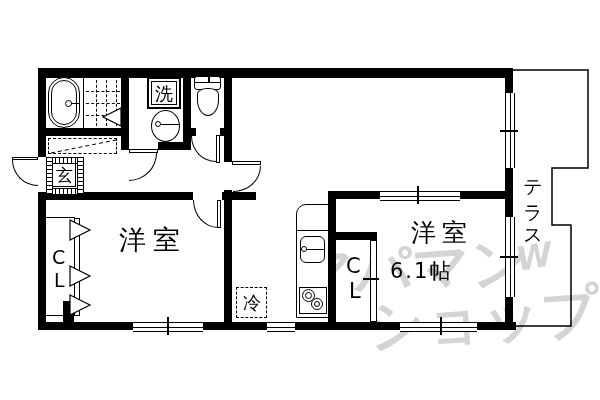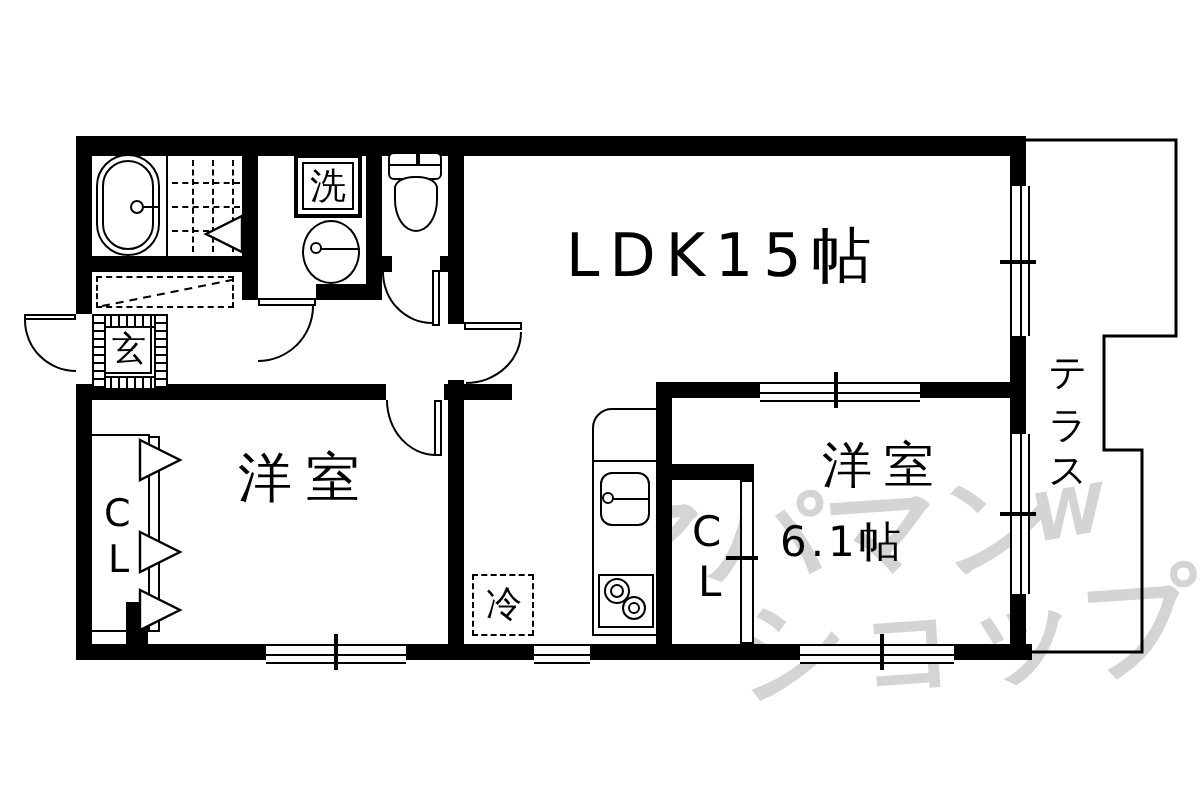--- a/index.html
+++ b/index.html
@@ -160,18 +160,17 @@
   <div class="fthin" style="left:314px;top:301px;width:6px;height:6px;border-radius:50%;"></div>
 
   <div class="dash" style="left:236px;top:287px;width:31px;height:31px;border-width:1.5px;"></div>
   <div class="txt" style="left:243px;top:294px;font-size:18px;">冷</div>
 
   <div class="fthin" style="left:370px;top:240px;width:7px;height:82px;"></div>
   <div class="ln" style="left:363px;top:278px;width:16px;height:1.5px;"></div>
   <div class="txt" style="left:346px;top:256px;font-size:21px;">C</div>
   <div class="txt" style="left:349px;top:281px;font-size:21px;">L</div>
 
-  <div class="txt" style="left:283px;top:114px;font-size:30px;letter-spacing:5px;">LDK15帖</div>
   <div class="txt" style="left:119px;top:226px;font-size:27px;letter-spacing:7px;">洋室</div>
   <div class="txt" style="left:411px;top:220px;font-size:25px;letter-spacing:6px;">洋室</div>
   <div class="txt" style="left:390px;top:261px;font-size:21px;letter-spacing:2px;">6.1帖</div>
   <div class="txt" style="left:524px;top:167px;font-size:19px;letter-spacing:3px;writing-mode:vertical-rl;">テラス</div>
 </div>
 
 </body></html>

